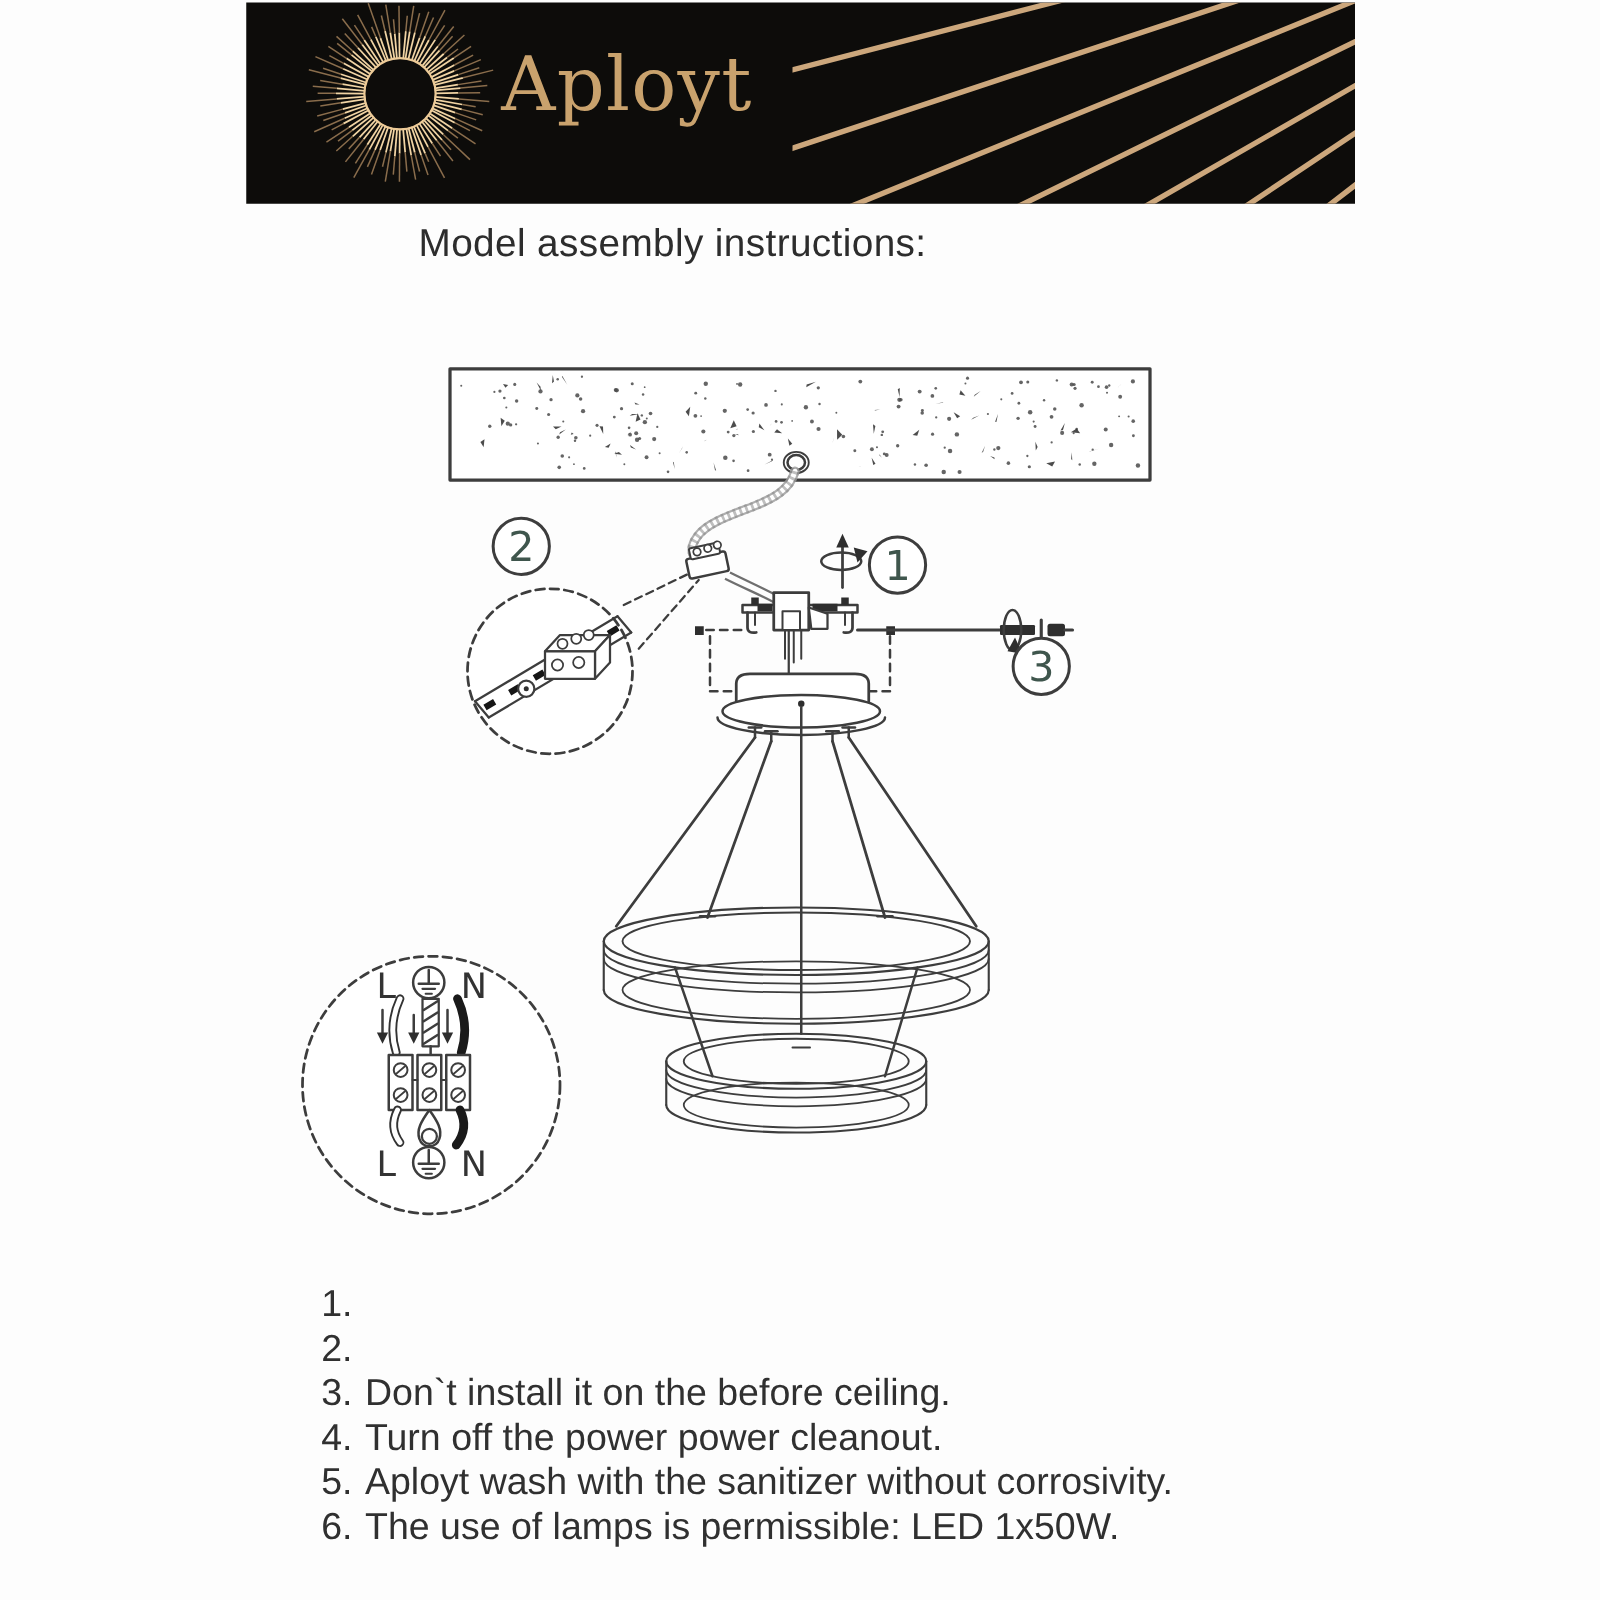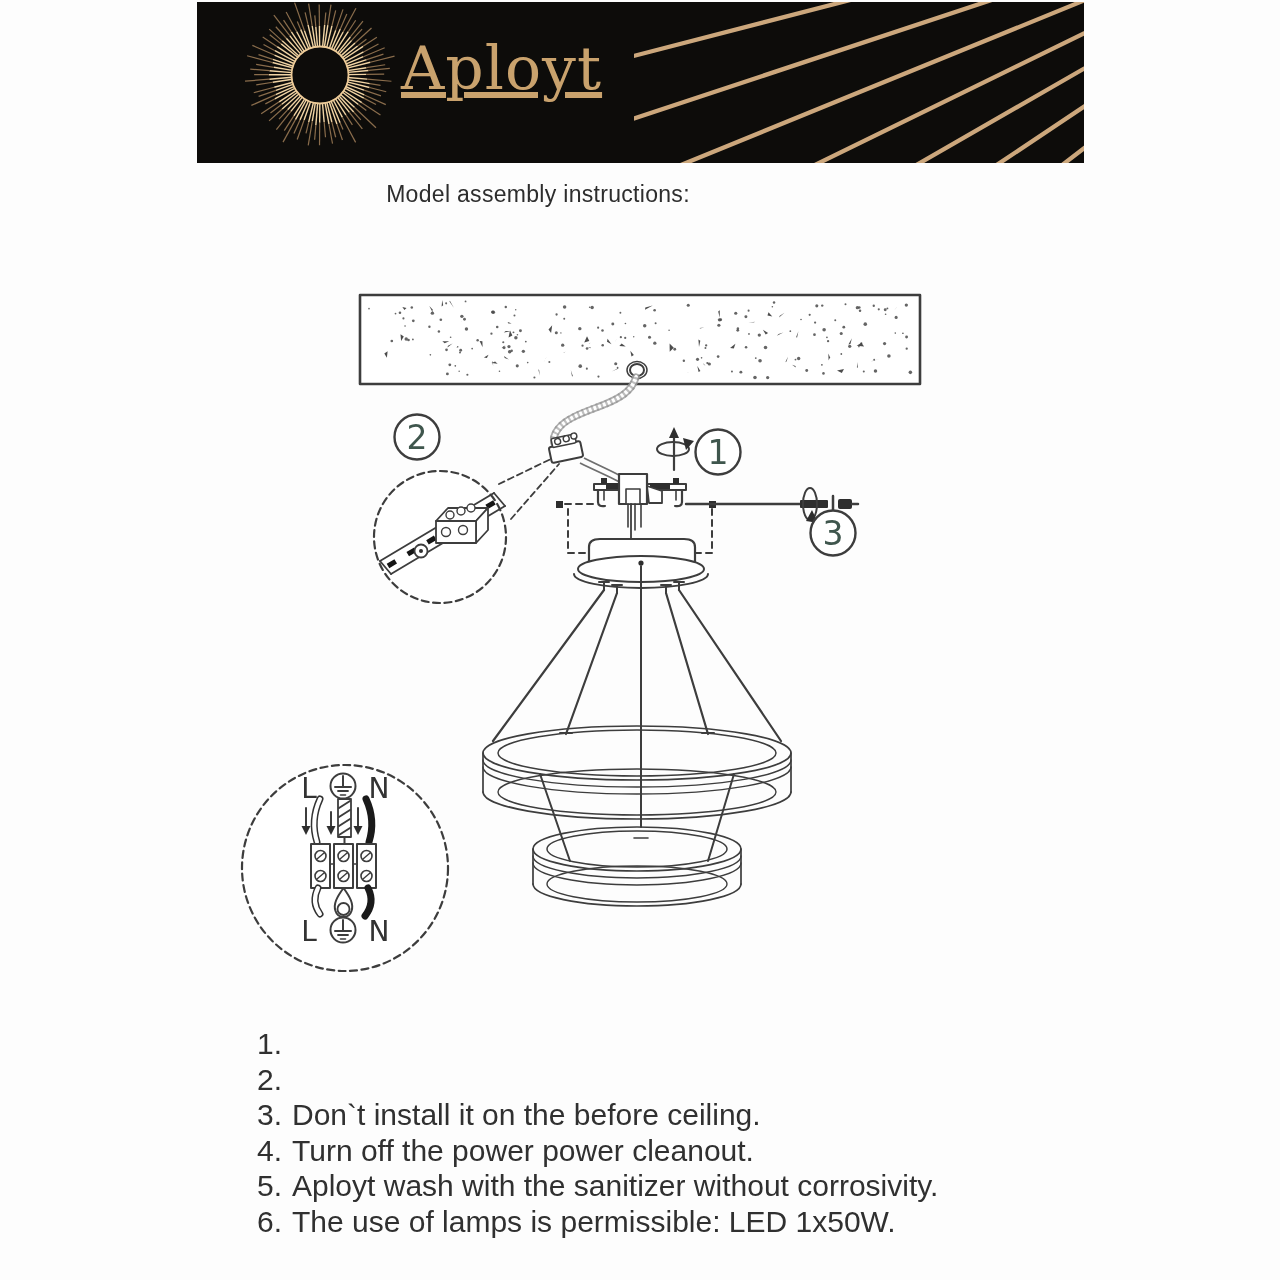--- a/index.html
+++ b/index.html
@@ -2,26 +2,26 @@
 <html><head>
 <meta charset="utf-8">
 <style>
   html,body{margin:0;padding:0;width:1280px;height:1280px;background:#fdfdfd;overflow:hidden;}
   body{font-family:"Liberation Sans","DejaVu Sans",sans-serif;color:#2f2f2f;position:relative;}
 
   
   .banner{position:absolute;left:197px;top:2px;width:887px;height:161px;background:#0d0c0a;overflow:hidden;}
   .starburst{position:absolute;left:36px;top:-14px;width:174px;height:174px;}
   .brand{position:absolute;left:204px;top:34px;font-family:"DejaVu Serif","Liberation Serif",serif;
-         font-weight:400;font-size:60px;letter-spacing:1px;color:#c9a26d;line-height:64px;text-decoration:underline;}
+         font-weight:400;font-size:60px;letter-spacing:1px;color:#c9a26d;line-height:64px;}
   .fan{position:absolute;right:0;top:0;width:450px;height:161px;}
 
   
   .title{position:absolute;left:0;top:176px;width:1076px;text-align:center;
-         font-size:23px;line-height:37.5px;color:#2d2d2d;letter-spacing:0.3px;}
+         font-size:31px;line-height:37.5px;color:#2d2d2d;letter-spacing:0.3px;}
 
   
   .diagram{position:absolute;left:0;top:0;width:1280px;height:1280px;pointer-events:none;}
   .ln{stroke:#3d3d3d;fill:none;stroke-linecap:round;stroke-linejoin:round;}
   .wh{fill:#ffffff;}
   .blk{fill:#2e2e2e;stroke:none;}
   .num{font-family:"DejaVu Sans",sans-serif;font-size:33px;fill:#3f564d;stroke:none;}
   .lbl{font-family:"DejaVu Sans",sans-serif;font-size:28px;fill:#333;stroke:none;}
 
   

